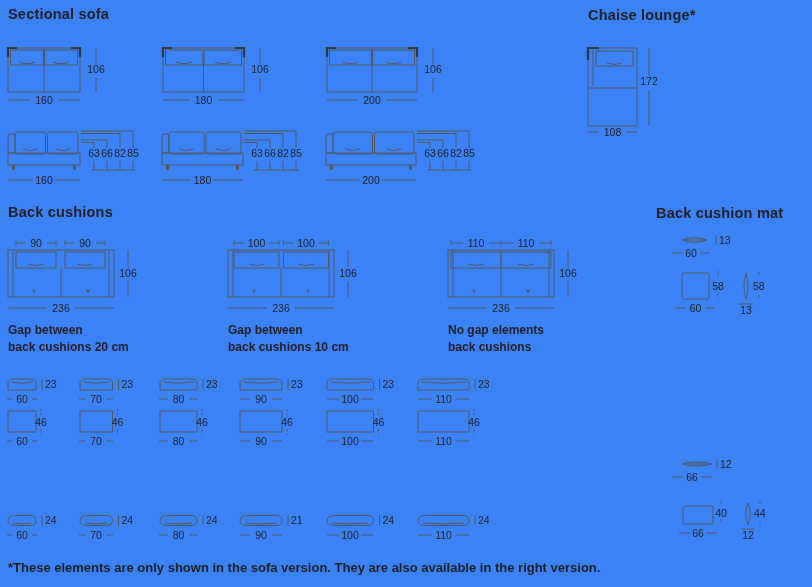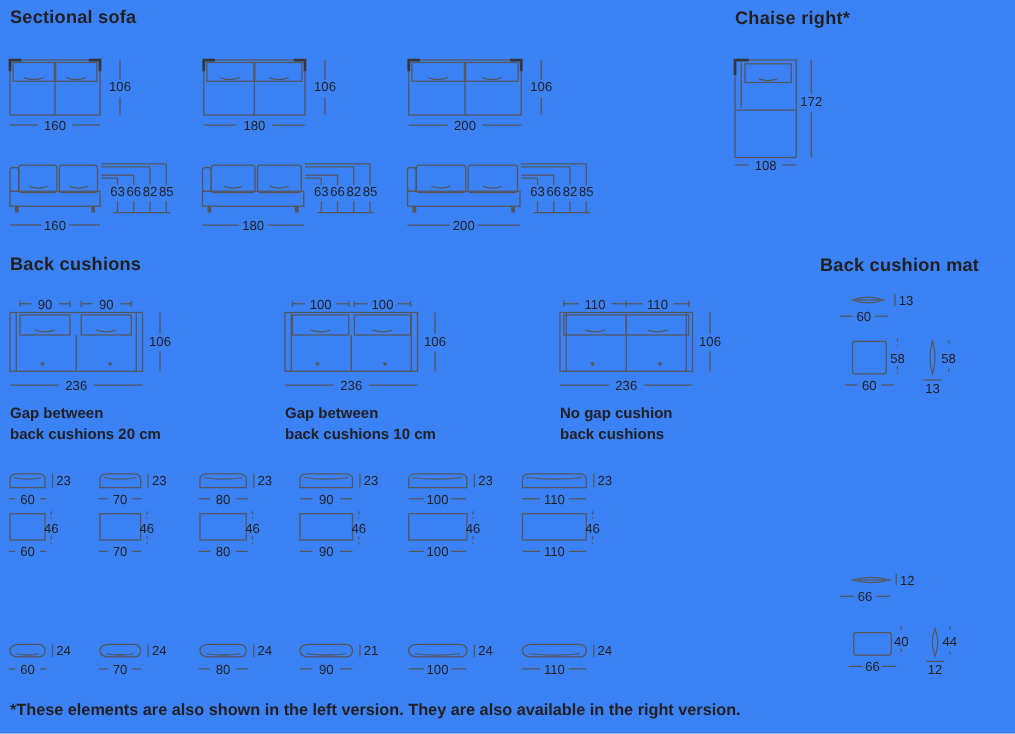--- a/index.html
+++ b/index.html
@@ -16,21 +16,21 @@
   .bold{stroke:#35363a;stroke-width:2.2;fill:none}
   .dsh{stroke:#55565a;stroke-width:1;fill:none;stroke-dasharray:2.5 2.2}
   .fil{fill:#55565a;stroke:none}
 </style>
 </head>
 <body>
 
 <div id="canvas">
 
   <div class="abs sec-title" style="left:8px;top:6px">Sectional sofa</div>
-  <div class="abs sec-title" style="left:588px;top:7px">Chaise right*</div>
+  <div class="abs sec-title" style="left:588px;top:7px">Chaise lounge*</div>
 
   <svg class="abs" style="left:6px;top:40px" width="122" height="70">
     <rect class="ln" x="2" y="8" width="72" height="44"></rect>
     <path class="bold" d="M2,17 L2,8 L11,8"></path>
       <path class="bold" d="M65,8 L74,8 L74,17"></path>
     <rect class="ln" x="4.5" y="10" width="33" height="15"></rect>
       <rect class="ln" x="38.5" y="10" width="33" height="15"></rect>
     <path class="ln" d="M13,22 q8,3.5 16,0"></path>
       <path class="ln" d="M47,22 q8,3.5 16,0"></path>
     <line class="ln" x1="38" y1="25" x2="38" y2="52"></line>
@@ -268,21 +268,21 @@
 
   <div class="abs cap" style="left:8px;top:322px;width:200px">
     <div>Gap between</div>
     <div>back cushions 20 cm</div>
   </div>
   <div class="abs cap" style="left:228px;top:322px;width:200px">
     <div>Gap between</div>
     <div>back cushions 10 cm</div>
   </div>
   <div class="abs cap" style="left:448px;top:322px;width:200px">
-    <div>No gap cushion</div>
+    <div>No gap elements</div>
     <div>back cushions</div>
   </div>
 
   <svg class="abs" style="left:6px;top:374px" width="80" height="34">
     <path class="ln" d="M2,16 L2,9 Q2,5 8,5 L24,5 Q30,5 30,9 L30,16 Z"></path>
       <path class="ln" d="M5,8 Q16,10.5 27,8"></path>
     <line class="ln" x1="36" y1="5" x2="36" y2="16"></line>
     <text x="39" y="14">23</text>
     <line class="ln" x1="1" y1="25" x2="6" y2="25"></line>
       <line class="ln" x1="26" y1="25" x2="31" y2="25"></line>
@@ -488,15 +488,15 @@
       <line class="ln" x1="38" y1="33" x2="49" y2="33"></line>
     <text x="30" y="37" text-anchor="middle">66</text>
     <path class="ln" d="M80,3 Q84.5,14 80,25 Q75.5,14 80,3 Z"></path>
     <line class="dsh" x1="92" y1="1" x2="92" y2="6"></line>
       <line class="dsh" x1="92" y1="21" x2="92" y2="26"></line>
     <text x="86" y="17">44</text>
     <line class="ln" x1="73" y1="29" x2="87" y2="29"></line>
     <text x="80" y="39" text-anchor="middle">12</text>
   </svg>
 
-  <div class="abs foot" style="left:8px;top:560px;width:780px">*These elements are also shown in the left version. They are also available in the right version.</div>
+  <div class="abs foot" style="left:8px;top:560px;width:780px">*These elements are only shown in the sofa version. They are also available in the right version.</div>
 
 </div>
 
 </body></html>

